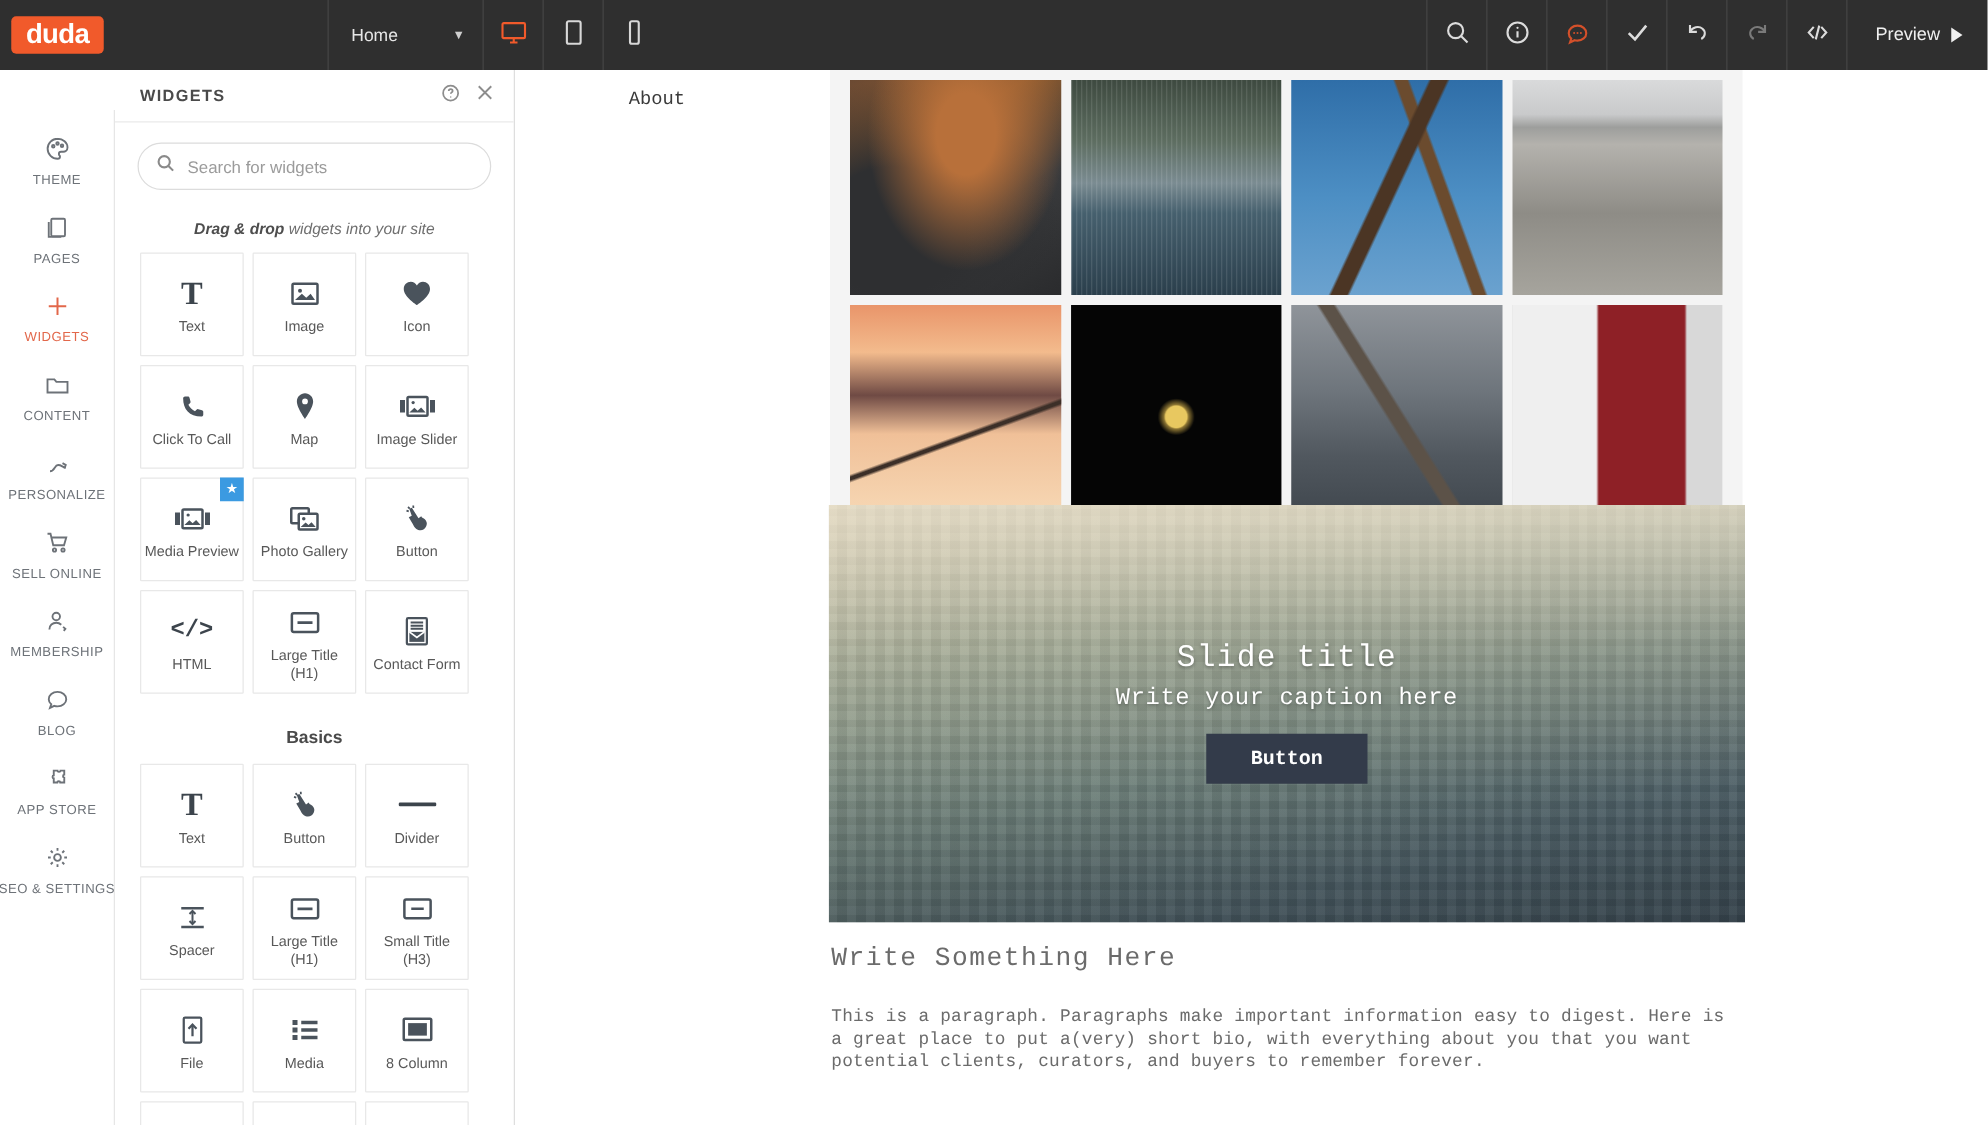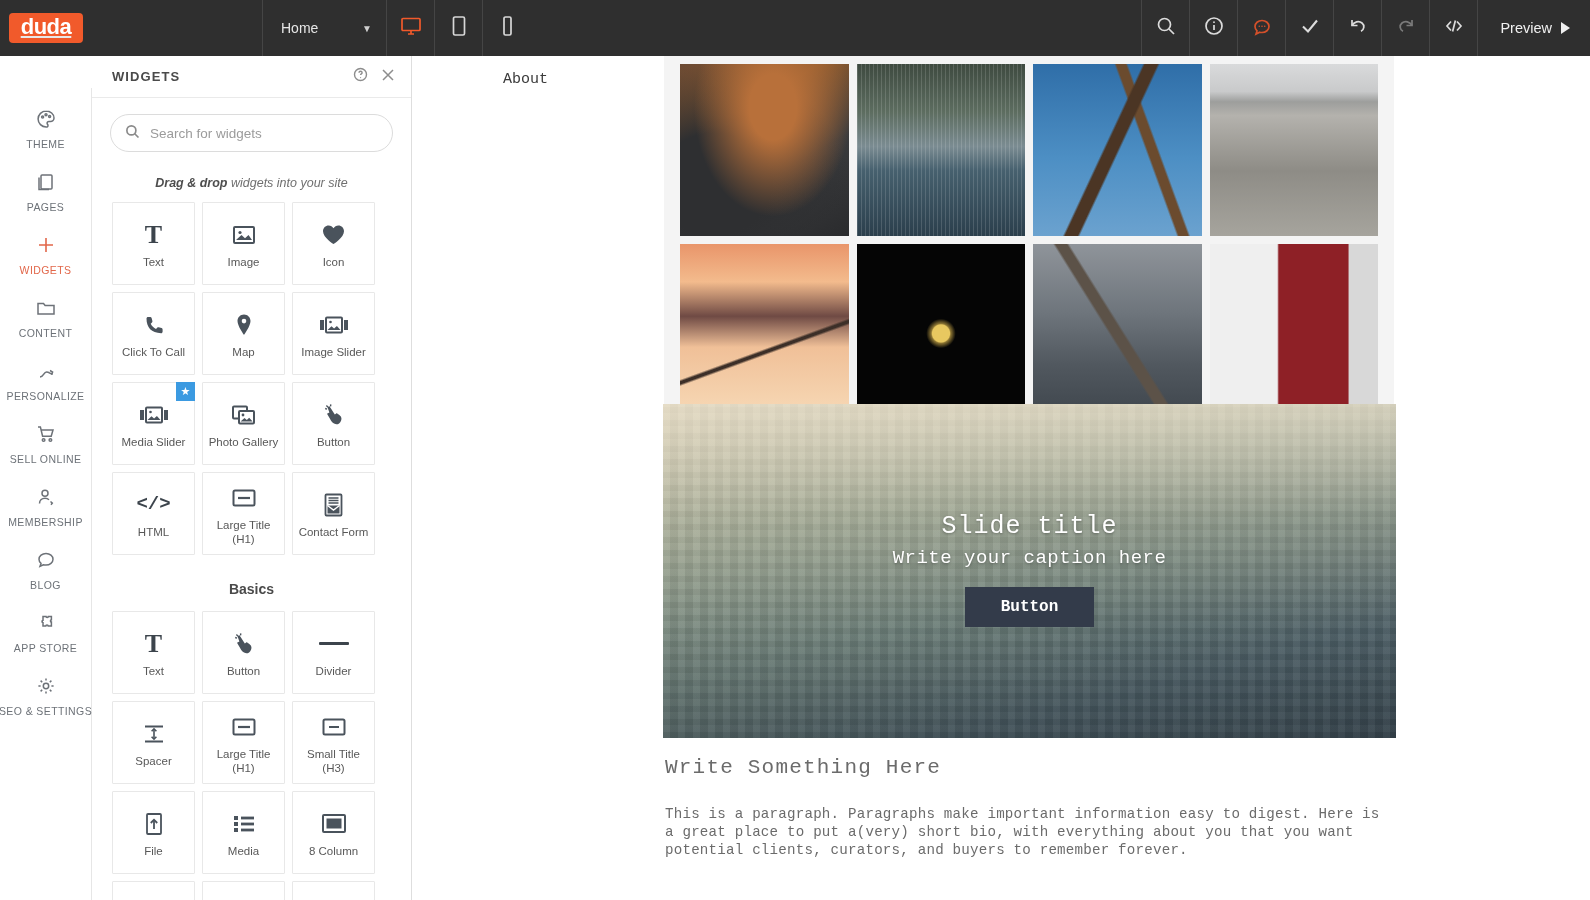--- a/index.html
+++ b/index.html
@@ -13,21 +13,21 @@
   
   .topbar {
     position: absolute; top: 0; left: 0;
     width: 1590px; height: 56px;
     background: #2f2f2f;
     display: flex; align-items: stretch;
     color: #e8e8e8;
     z-index: 50;
   }
   .logo-wrap {
-    width: 92px; display: flex; align-items: center; justify-content: center; text-decoration: underline;
+    width: 92px; display: flex; align-items: center; justify-content: center;
   }
   .logo {
     background: #f15a2b; color: #fff;
     font-size: 22px; font-weight: bold;
     padding: 2px 12px 5px 12px; border-radius: 4px;
     letter-spacing: -0.5px; line-height: 1.05;
   }
   .top-spacer { flex: 0 0 170px; }
   .page-select {
     width: 124px; display: flex; align-items: center; justify-content: space-between;
@@ -506,21 +506,21 @@
       <span class="star-badge">★</span>
       <span class="ticon">
         <svg width="30" height="20" viewBox="0 0 30 20">
             <rect x="1" y="5" width="4" height="10" fill="#4a535c" stroke="none"></rect>
             <rect x="25" y="5" width="4" height="10" fill="#4a535c" stroke="none"></rect>
             <rect x="7" y="2.5" width="16" height="15" rx="1" stroke-width="2"></rect>
             <circle cx="11.5" cy="7" r="1.3" fill="#4a535c" stroke="none"></circle>
             <path d="M8.5 15l4-3.8 2.6 2.4 2.8-2.6 3.6 4z" fill="#4a535c" stroke="none"></path>
           </svg>
       </span>
-      <span class="tlabel">Media Slider</span>
+      <span class="tlabel">Media Preview</span>
     </div>
 
     <div class="tile">
       <span class="ticon">
         <svg width="26" height="22" viewBox="0 0 26 22">
             <rect x="2" y="2.5" width="14" height="12" rx="1" stroke-width="2"></rect>
             <rect x="8" y="7" width="15" height="12.5" rx="1" stroke-width="2" fill="#ffffff"></rect>
             <circle cx="12" cy="11" r="1.4" fill="#4a535c" stroke="none"></circle>
             <path d="M9.5 17.5l4-3.6 2.3 2.1 2.4-2.3 3.4 3.8z" fill="#4a535c" stroke="none"></path>
           </svg>

